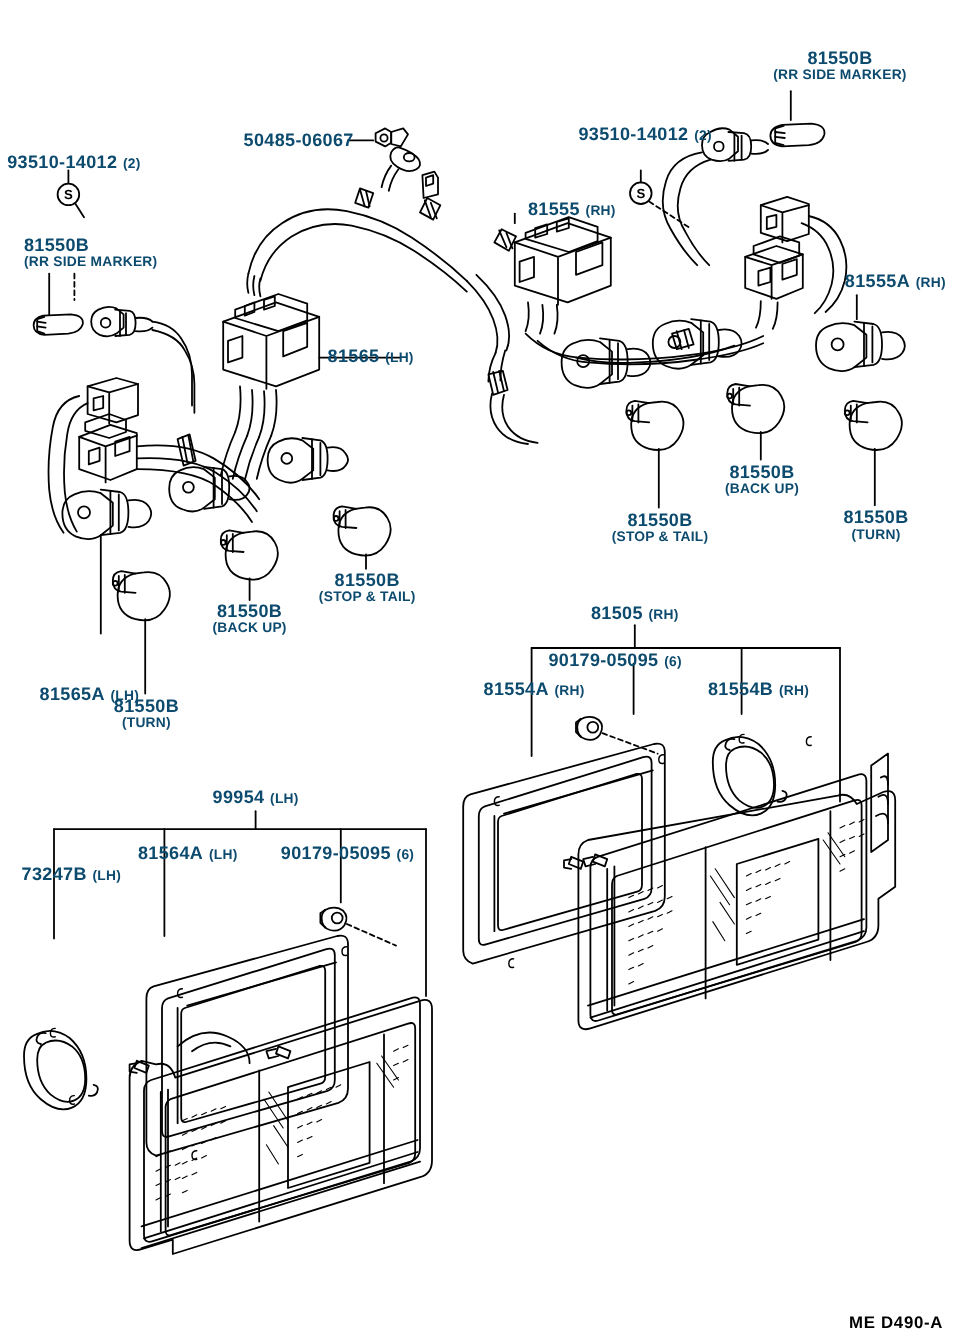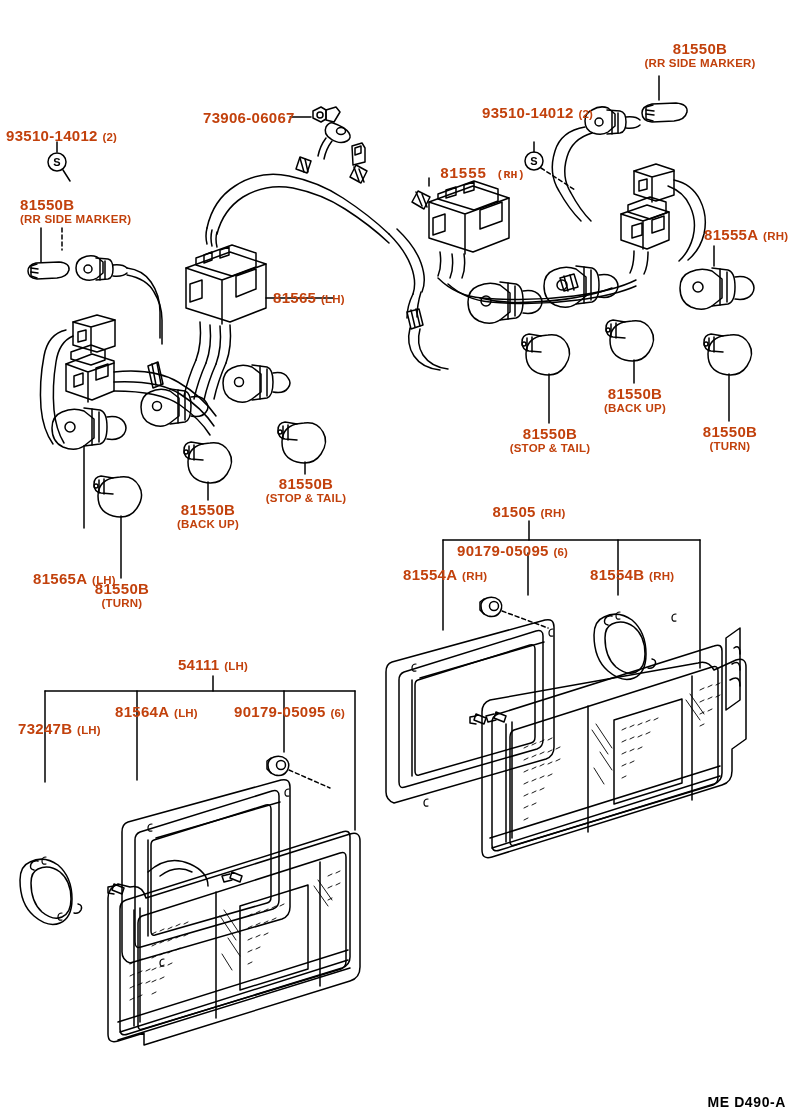--- a/index.html
+++ b/index.html
@@ -20,21 +20,21 @@
   }
   #art {
     position: absolute;
     left: 0;
     top: 0;
     width: 800px;
     height: 1120px;
   }
   .lbl {
     position: absolute;
-    color: #c2410c;
+    color: #0c4a6e;
     font-family: "Liberation Sans", sans-serif;
     font-weight: bold;
     white-space: nowrap;
     letter-spacing: 0.3px;
     line-height: 1.08;
   }
   .lbl .pn {
     font-size: 15px;
     font-weight: bold;
   }
@@ -530,34 +530,34 @@
     <span class="pn">93510-14012</span>
     <span class="qual">(2)</span>
   </div>
 
   <div class="lbl" style="left:20px; top:196px;">
     <span class="pn">81550B</span>
     <span class="sub">(RR SIDE MARKER)</span>
   </div>
 
   <div class="lbl" style="left:203px; top:109px;">
-    <span class="pn">73906-06067</span>
+    <span class="pn">50485-06067</span>
   </div>
 
   <div class="lbl" style="left:482px; top:104px;">
     <span class="pn">93510-14012</span>
     <span class="qual">(2)</span>
   </div>
 
   <div class="lbl ctr" style="left:620px; top:40px; width:160px;">
     <span class="pn">81550B</span>
     <span class="sub">(RR SIDE MARKER)</span>
   </div>
 
-  <div class="lbl" style="left:440px; top:166px;font-family:Liberation Mono, monospace;">
+  <div class="lbl" style="left:440px; top:166px;">
     <span class="pn">81555</span>
     <span class="qual">(RH)</span>
   </div>
 
   <div class="lbl" style="left:704px; top:226px;">
     <span class="pn">81555A</span>
     <span class="qual">(RH)</span>
   </div>
 
   <div class="lbl" style="left:273px; top:289px;">
@@ -614,21 +614,21 @@
     <span class="pn">81554A</span>
     <span class="qual">(RH)</span>
   </div>
 
   <div class="lbl" style="left:590px; top:566px;text-align:right;">
     <span class="pn">81554B</span>
     <span class="qual">(RH)</span>
   </div>
 
   <div class="lbl ctr" style="left:143px; top:656px; width:140px;">
-    <span class="pn">54111</span>
+    <span class="pn">99954</span>
     <span class="qual">(LH)</span>
   </div>
 
   <div class="lbl" style="left:115px; top:703px;">
     <span class="pn">81564A</span>
     <span class="qual">(LH)</span>
   </div>
 
   <div class="lbl" style="left:234px; top:703px;">
     <span class="pn">90179-05095</span>

